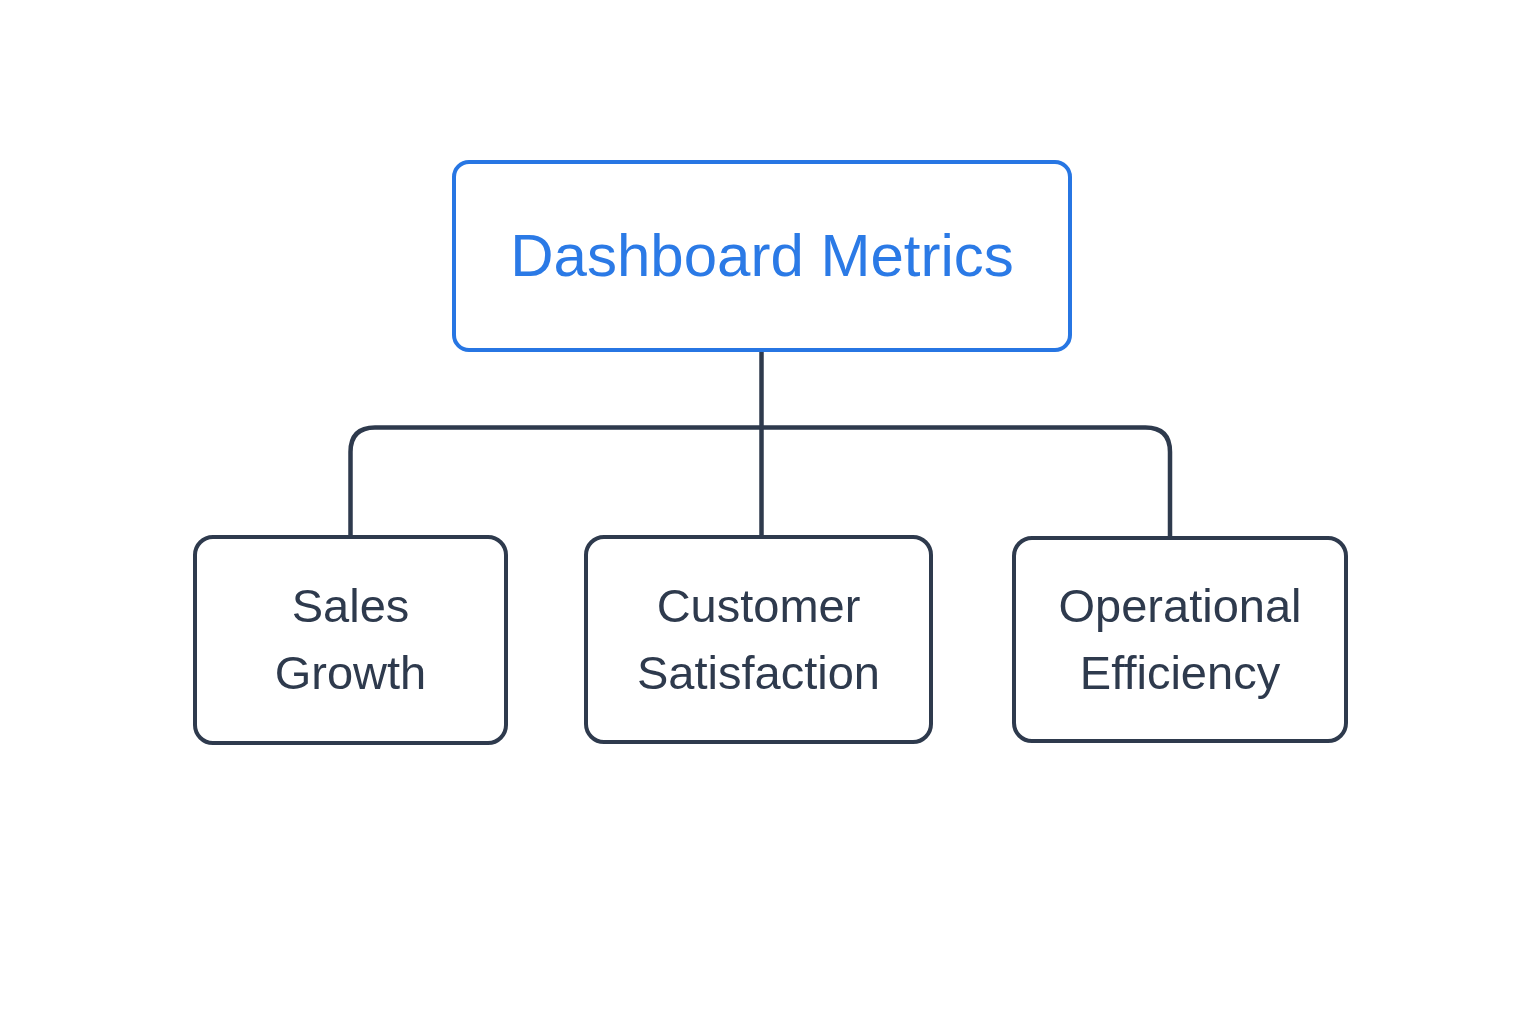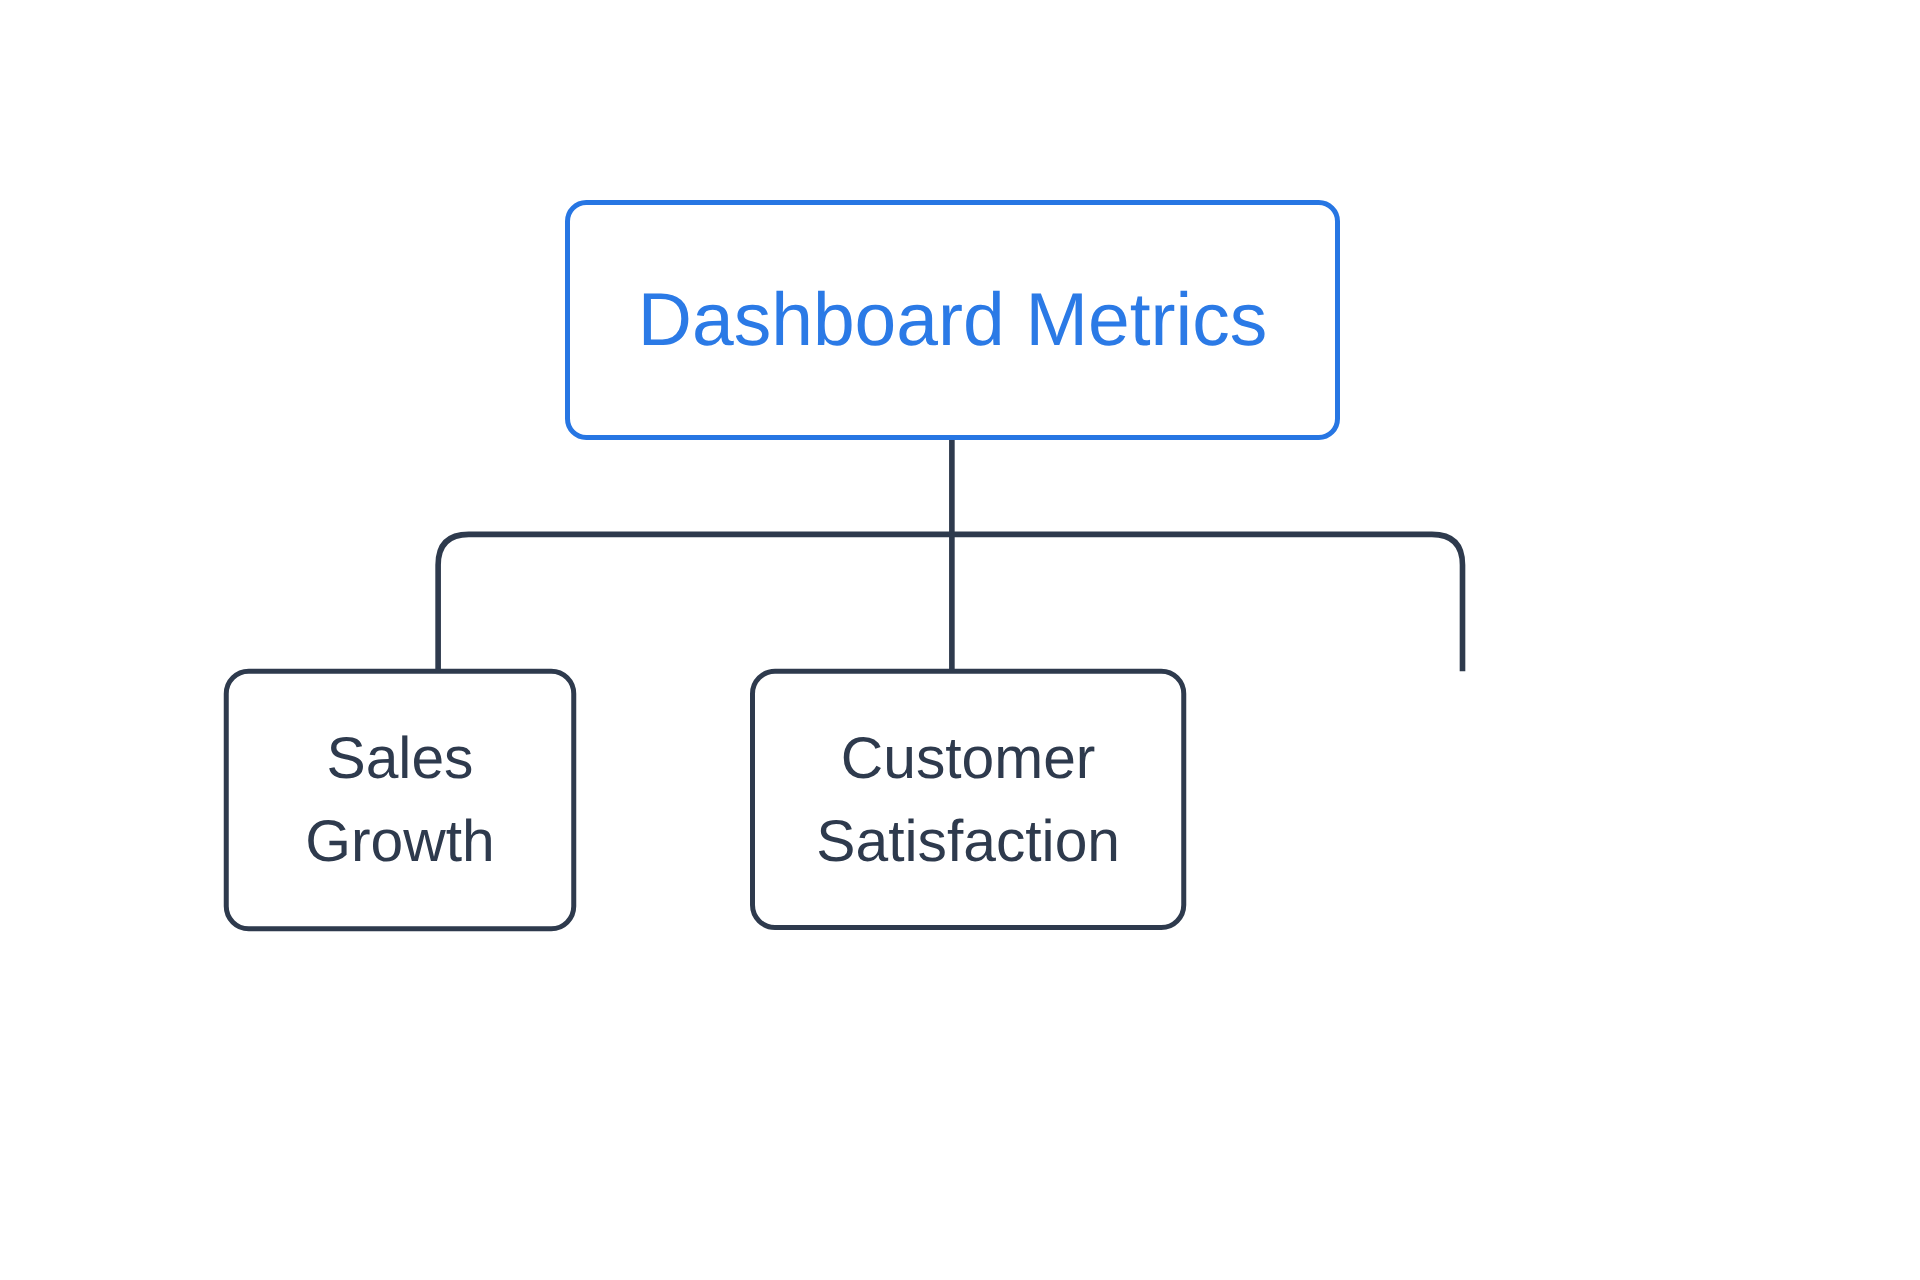--- a/index.html
+++ b/index.html
@@ -47,23 +47,23 @@
   .node .label { display: inline-block; }
   .node-root {
     left: 452px; top: 160px;
     width: 620px; height: 192px;
     border-color: var(--blue-border);
     border-radius: 17px;
     color: var(--blue-text);
     font-size: 60px;
     line-height: 1.2;
   }
-  .node-sales   { left: 179px;  top: 535px; width: 282px; height: 210px; }
+  .node-sales   { left: 193px;  top: 535px; width: 315px; height: 210px; }
   .node-sales .label { max-width: 260px; }
-  .node-customer{ left: 584px;  top: 535px; width: 349px; height: 209px; margin-left: 16px; }
+  .node-customer{ left: 584px;  top: 535px; width: 349px; height: 209px; }
   .node-customer .label { max-width: 300px; }
   .node-operational { left: 1012px; top: 536px; width: 336px; height: 207px; }
   .node-operational .label { max-width: 300px; }
 </style>
 </head>
 <body>
 
 <div class="canvas">
 
   <svg class="connectors" viewBox="0 0 1536 1024" xmlns="http://www.w3.org/2000/svg" aria-hidden="true">
@@ -76,14 +76,17 @@
   </div>
 
   <div class="node node-sales">
     <span class="label">Sales Growth</span>
   </div>
 
   <div class="node node-customer">
     <span class="label">Customer Satisfaction</span>
   </div>
 
+  <div class="node node-operational">
+    <span class="label">Operational Efficiency</span>
+  </div>
 
 </div>
 
 </body></html>

